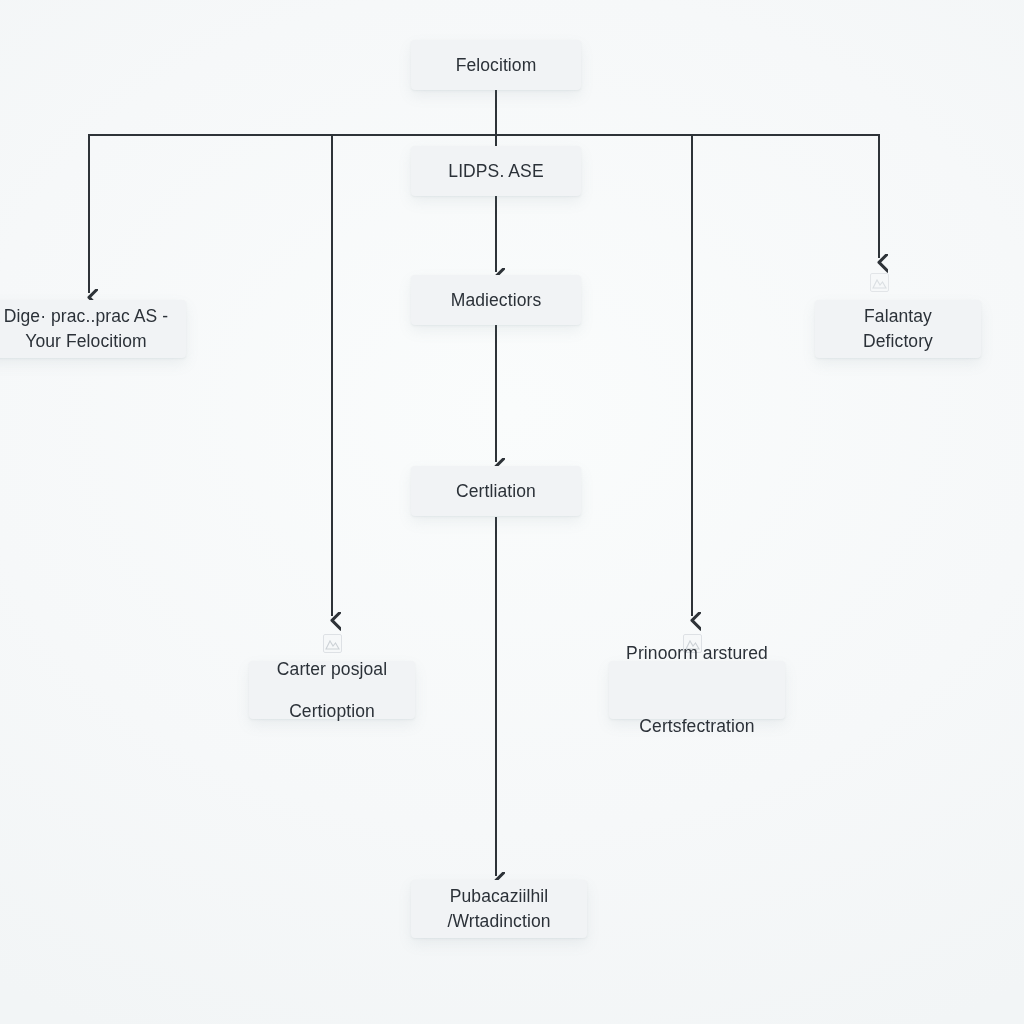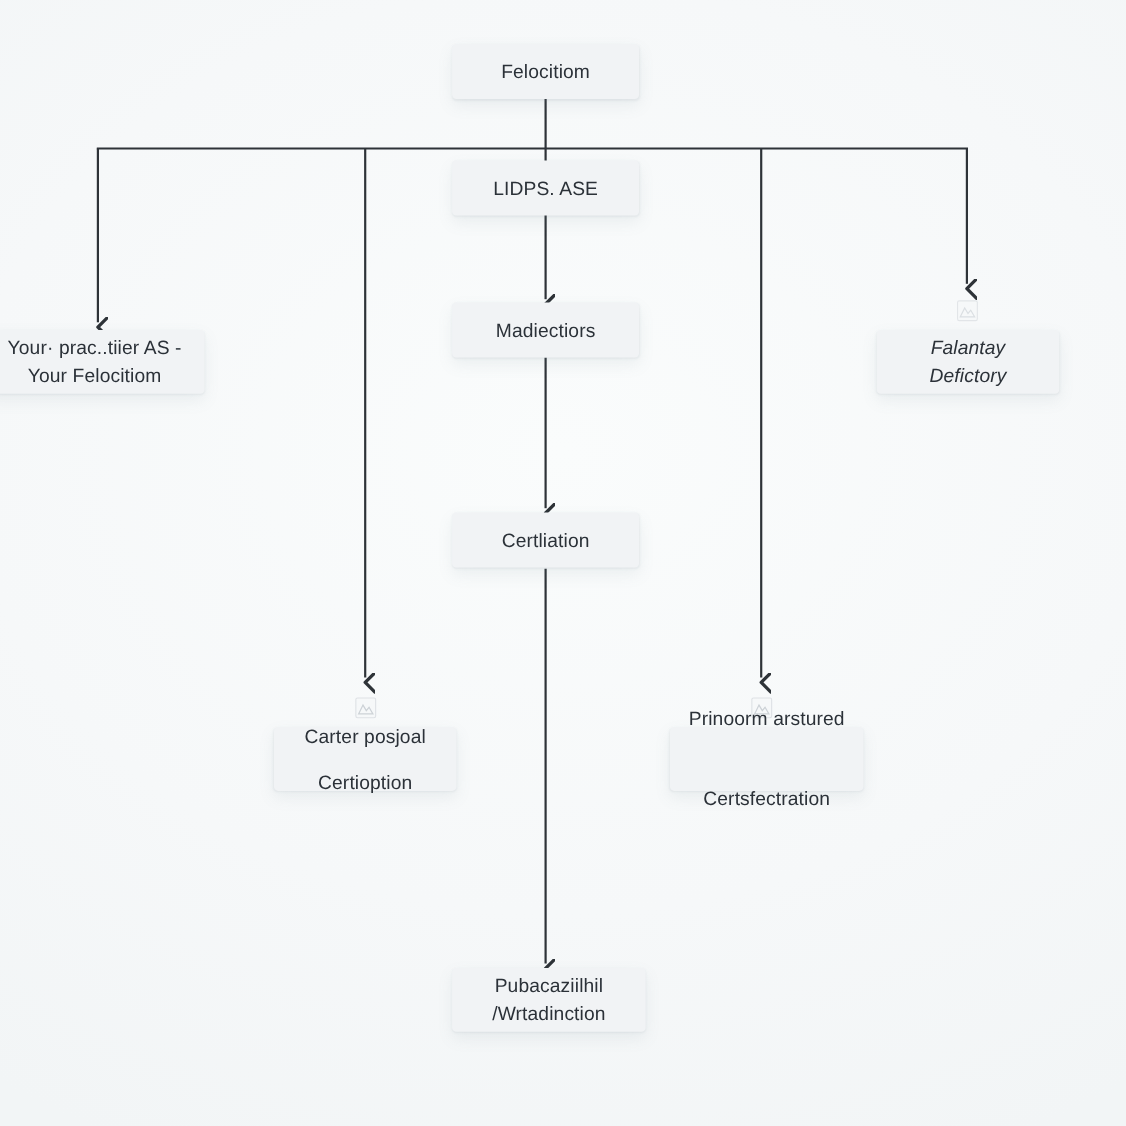--- a/index.html
+++ b/index.html
@@ -103,30 +103,30 @@
 
   <div class="node" style="left:411px; top:275px; width:170px; height:50px;">
     <span class="line">Madiectiors</span>
   </div>
 
   <div class="node" style="left:411px; top:466px; width:170px; height:50px;justify-content:center;">
     <span class="line">Certliation</span>
   </div>
 
   <div class="node" style="left:-14px; top:300px; width:200px; height:58px;">
-    <span class="line">Your· prac..tiier AS -</span>
+    <span class="line">Dige· prac..prac AS -</span>
     <span class="line">Your Felocitiom</span>
   </div>
 
   <div class="ph-icon" style="left:870px; top:273px; opacity:0.45;">
     <svg width="17" height="17" viewBox="0 0 17 17">
       <path d="M2,14 L6,6 L9,11 L11.5,8 L15,14 Z" fill="none" stroke="#b9c0c7" stroke-width="1.1"></path>
     </svg>
   </div>
-  <div class="node" style="left:797px; top:300px; width:166px; height:58px;font-style:italic;">
+  <div class="node" style="left:815px; top:300px; width:166px; height:58px;">
     <span class="line">Falantay</span>
     <span class="line">Defictory</span>
   </div>
 
   <div class="ph-icon" style="left:323px; top:634px; opacity:0.55;">
     <svg width="17" height="17" viewBox="0 0 17 17">
       <path d="M2,14 L6,6 L9,11 L11.5,8 L15,14 Z" fill="none" stroke="#aab2ba" stroke-width="1.1"></path>
     </svg>
   </div>
   <div class="node" style="left:249px; top:661px; width:166px; height:58px;gap:17px;">

